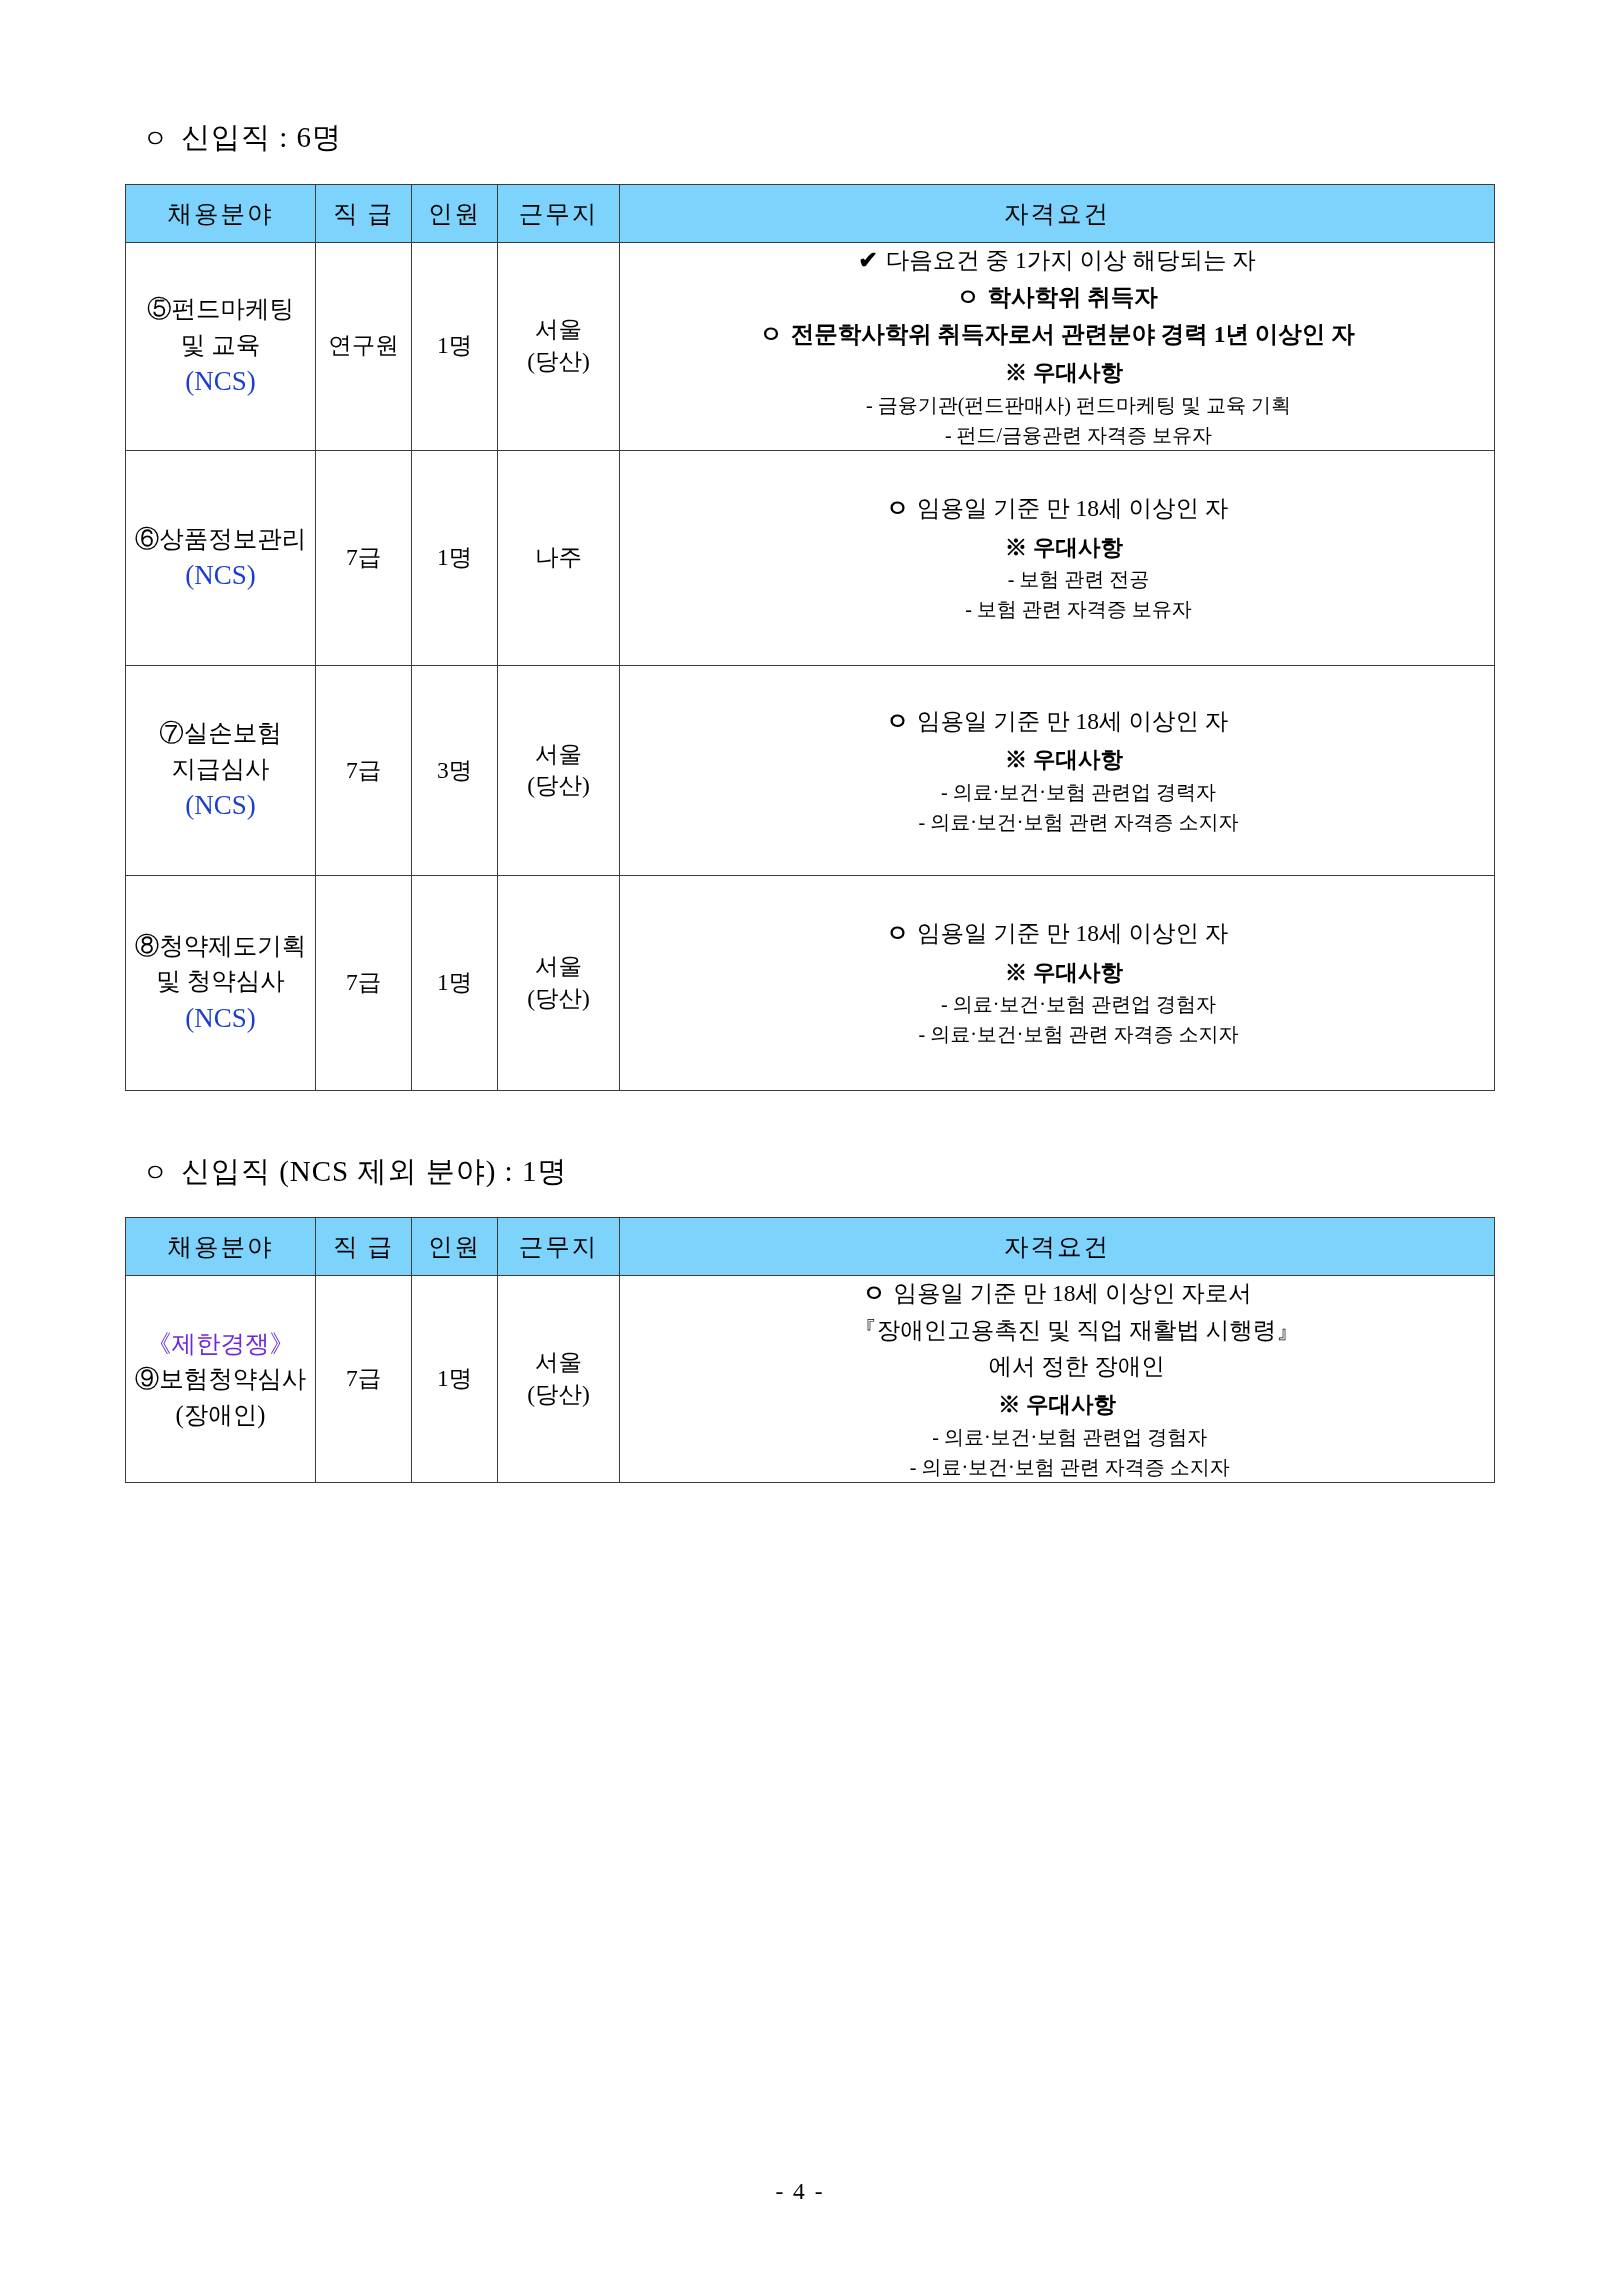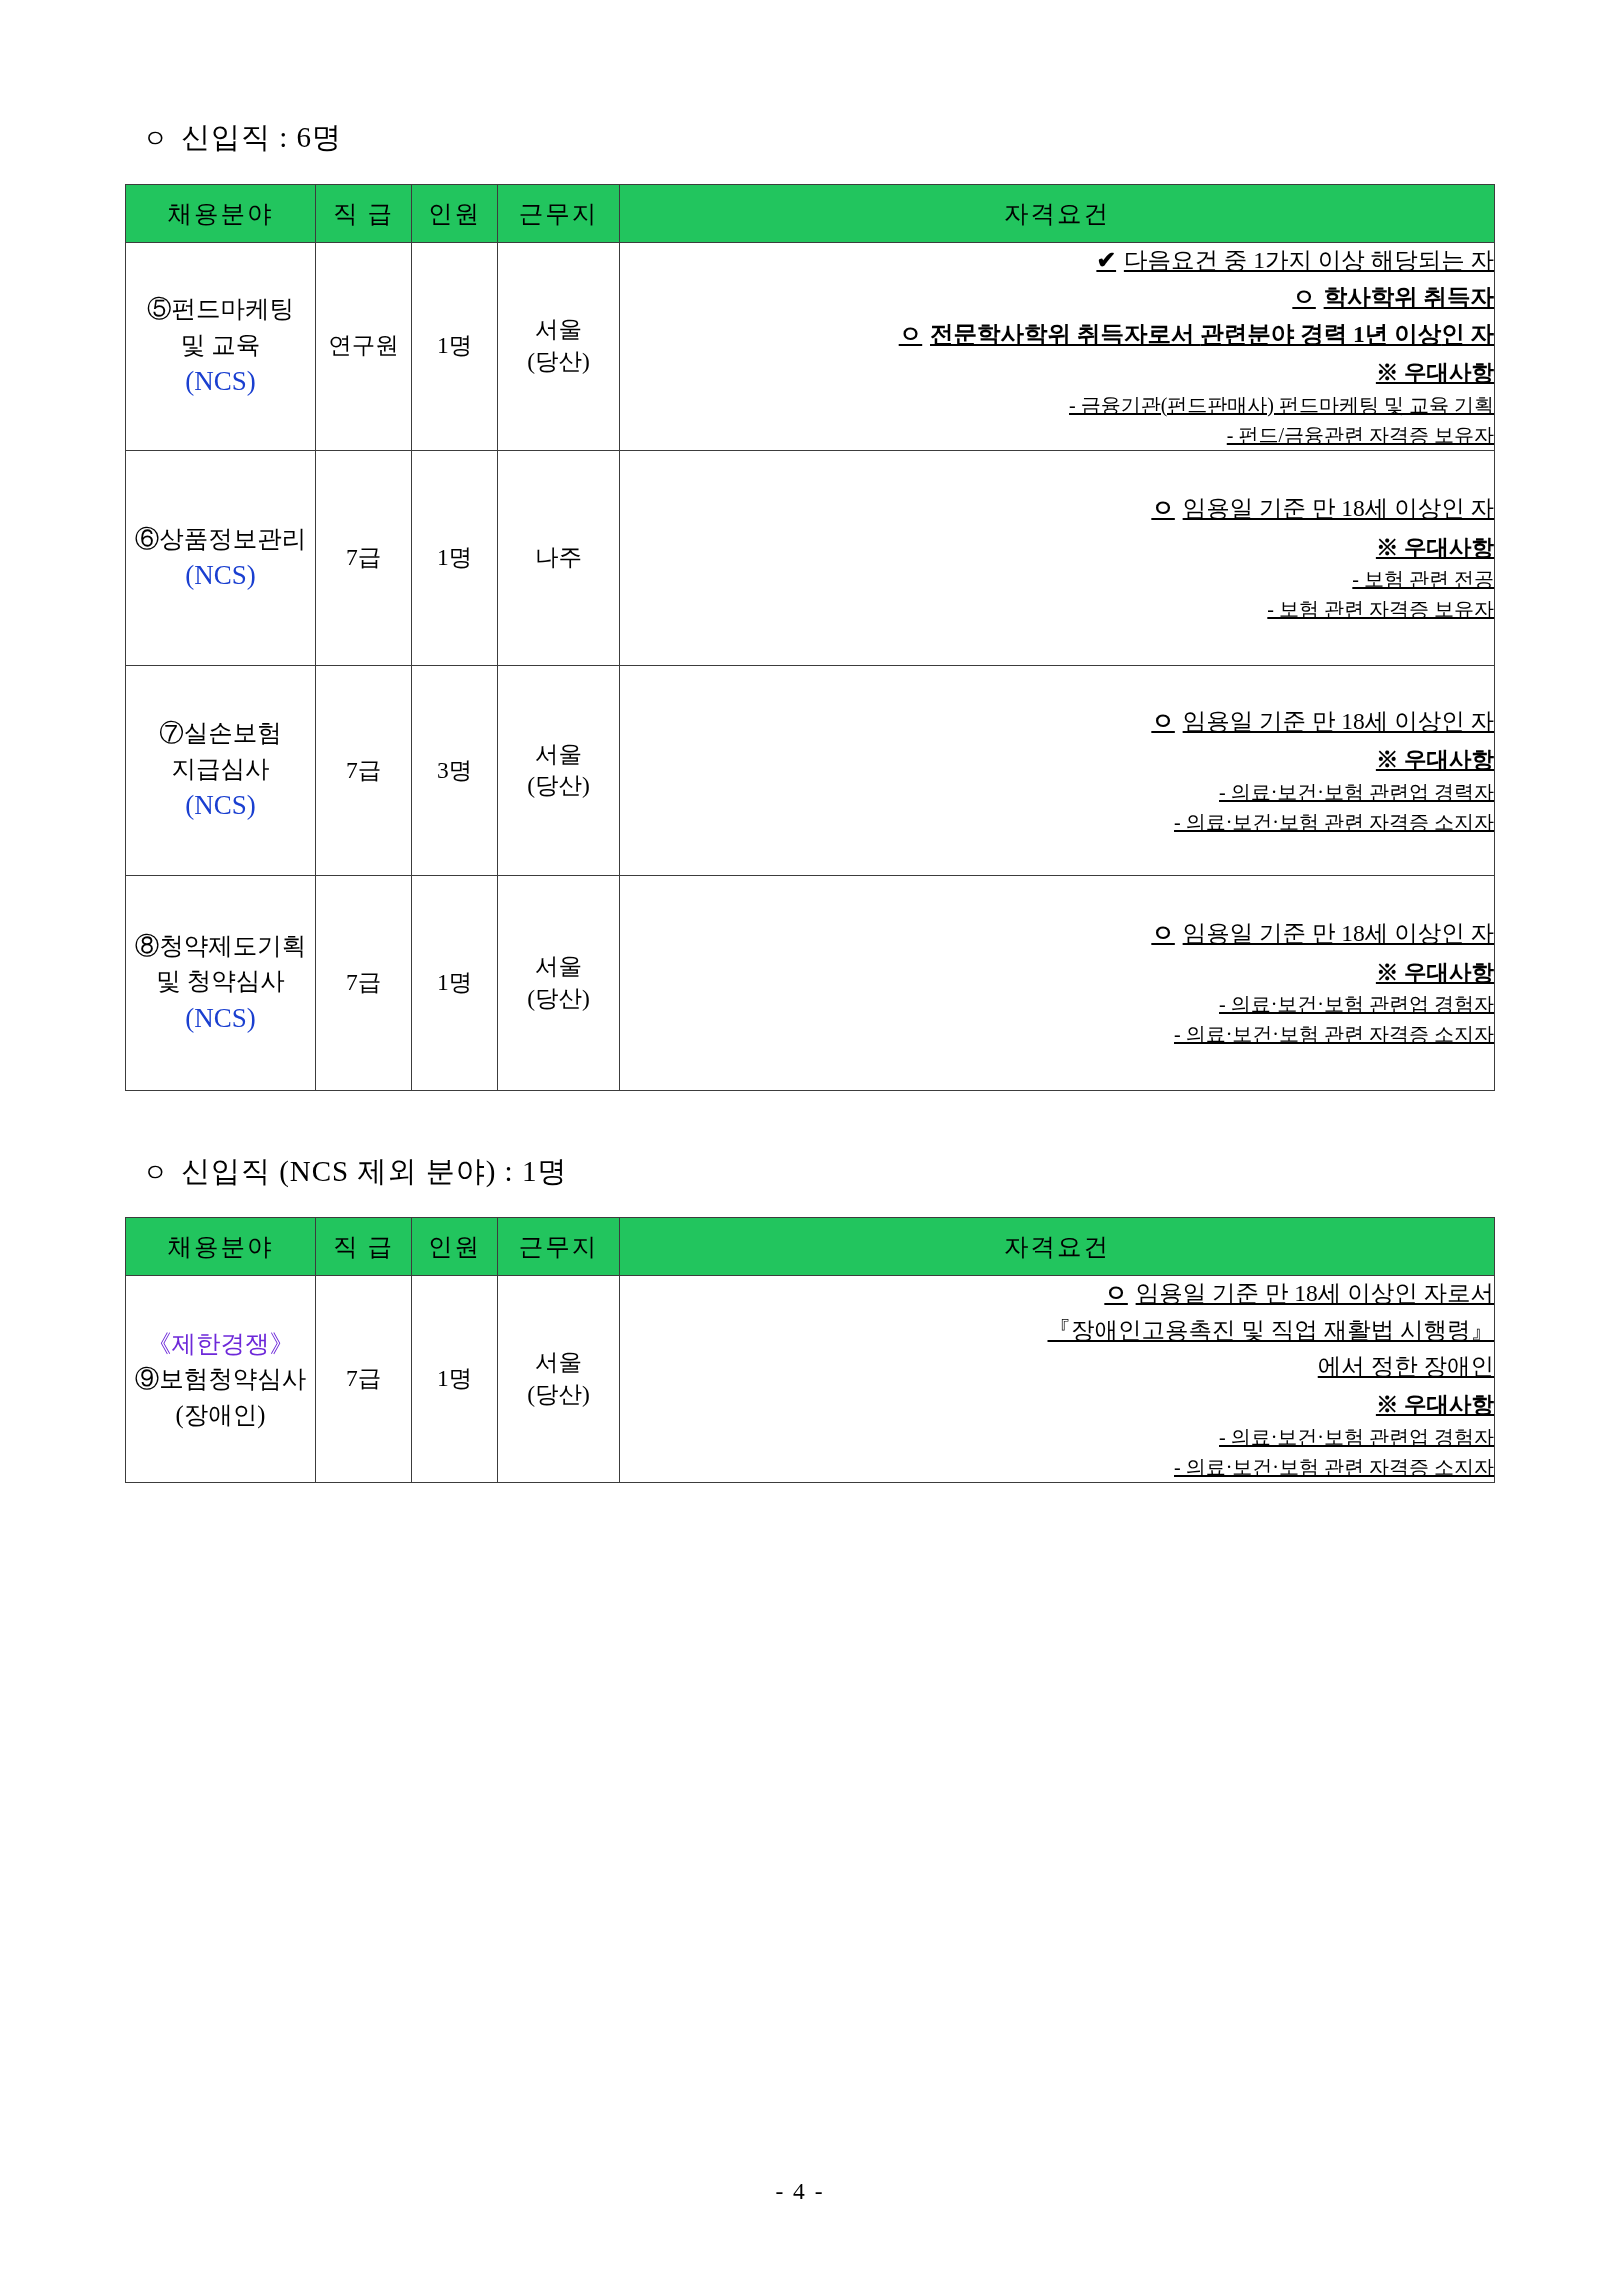--- a/index.html
+++ b/index.html
@@ -39,21 +39,21 @@
     width: 1370px;
     table-layout: fixed;
     margin-bottom: 9.8px;
   }
   table.rec th, table.rec td {
     border: 1px solid #3c3c3c;
     vertical-align: middle;
     padding: 0;
   }
   table.rec thead th {
-    background: #22c55e;
+    background: #7dd3fc;
     height: 57px;
     font-size: 24.5px;
     font-weight: normal;
     letter-spacing: 2px;
   }
   td.c {
     text-align: center;
     font-size: 23.5px;
     line-height: 1.35;
   }
@@ -65,25 +65,24 @@
   }
   .ncs {
     color: #1a3fd0;
     font-size: 27px;
   }
   .limited {
     color: #6d28d9;
     font-size: 24.5px;
   }
   td.req {
-    text-align: right;
+    text-align: center;
     padding: 17.6px 19.6px 17.6px 25.5px;
     font-size: 23.5px;
     line-height: 1.5;
-    text-decoration: underline;
   }
   .req .l1 {
     white-space: nowrap;
     margin-bottom: 2px;
   }
   .req .mark {
     font-weight: bold;
     margin-right: 7.8px;
   }
   .req .pref-title {

